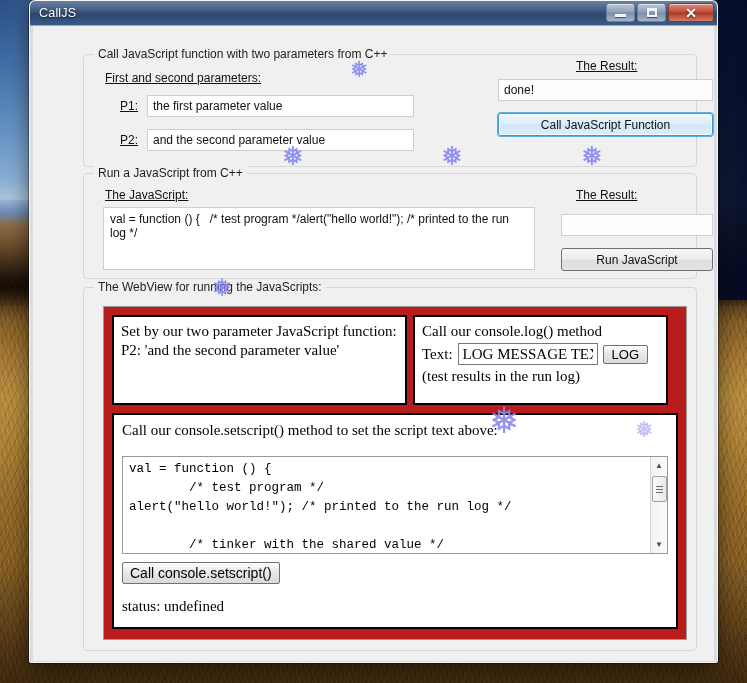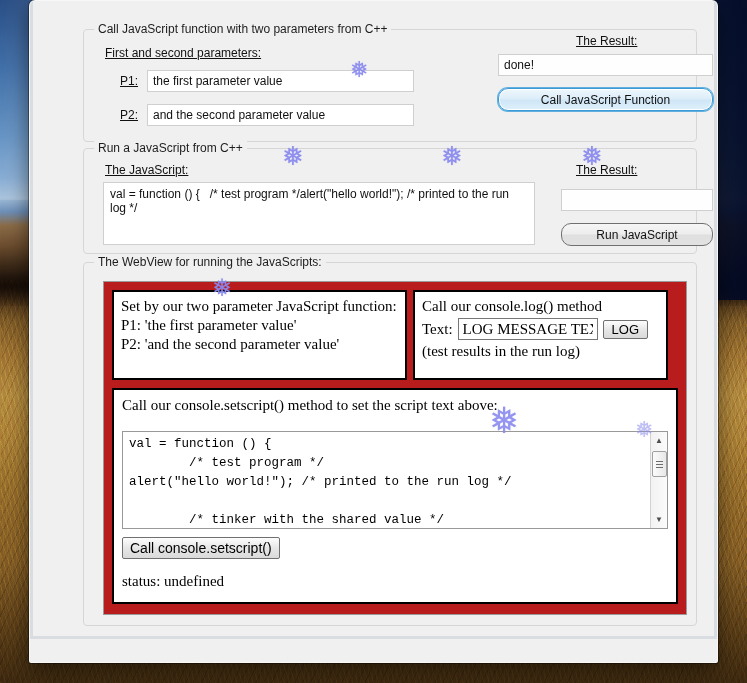--- a/index.html
+++ b/index.html
@@ -149,21 +149,21 @@
     padding: 0 5px;
     line-height: 20px;
     outline: none;
     font-family: "Liberation Sans", sans-serif;
   }
   .tinput.ro { background:#fefefe; }
 
   
   .btn {
     border: 1px solid #707070;
-    border-radius: 10px;
+    border-radius: 3px;
     background: linear-gradient(to bottom, #f6f6f6 0%, #ededed 48%, #dfdfdf 52%, #e2e2e2 100%);
     font-size: 12px;
     color: #111;
     height: 23px;
     cursor: default;
     font-family: "Liberation Sans", sans-serif;
   }
   .btn.focused {
     border: 1px solid #3c9bd4;
     background: linear-gradient(to bottom, #eef7fc 0%, #dcedf9 48%, #cfe6f7 52%, #def0fb 100%);
@@ -275,20 +275,34 @@
 <div id="desktop">
   <div id="sky-clouds"></div>
   <div id="dark-strip"></div>
   <div id="straw-texture"></div>
   <div id="right-shade"></div>
   <div id="bottom-vignette"></div>
 </div>
 
 <div id="window">
 
+  <div id="titlebar">
+    <span id="window-title">CallJS</span>
+    <div id="win-buttons">
+      <div class="winbtn">
+        <span class="glyph min-glyph"></span>
+      </div>
+      <div class="winbtn">
+        <span class="glyph max-glyph"></span>
+      </div>
+      <div class="winbtn close">
+        <span class="x-glyph">✕</span>
+      </div>
+    </div>
+  </div>
 
   <div id="client">
 
     <div class="groupbox" style="position:absolute; left:50px; top:28px; width:614px; height:113px;">
       <span class="group-legend">Call JavaScript function with two parameters from C++</span>
 
       <span class="lbl" style="position:absolute; left:21px; top:16px;">First and second parameters:</span>
 
       <span class="lbl" style="position:absolute; left:36px; top:44px;">P1:</span>
       <input class="tinput" style="position: absolute; left: 63px; top: 40px; width: 267px;" value="the first parameter value">
@@ -317,21 +331,20 @@
 
     <div class="groupbox" style="position:absolute; left:50px; top:261px; width:614px; height:364px;">
       <span class="group-legend">The WebView for running the JavaScripts:</span>
 
       <div id="webview">
 
         <div class="wv-row" style="margin:8px 8px 0 8px; gap:6px;">
 
           <div class="wv-panel" style="width:295px; height:90px; padding:6px 7px;">
             <div class="wv-line">Set by our two parameter JavaScript function:</div>
-            <div class="wv-line">P1: 'the first parameter value'</div>
             <div class="wv-line">P2: 'and the second parameter value'</div>
           </div>
 
           <div class="wv-panel" style="width:255px; height:90px; padding:6px 7px;">
             <div class="wv-line">Call our console.log() method</div>
             <div style="display:flex; align-items:center; gap:5px; margin:3px 0 3px 0;">
               <span>Text:</span>
               <input class="wv-text-input" style="width: 140px;" value="LOG MESSAGE TEXT">
               <button class="wv-btn">LOG</button>
             </div>

